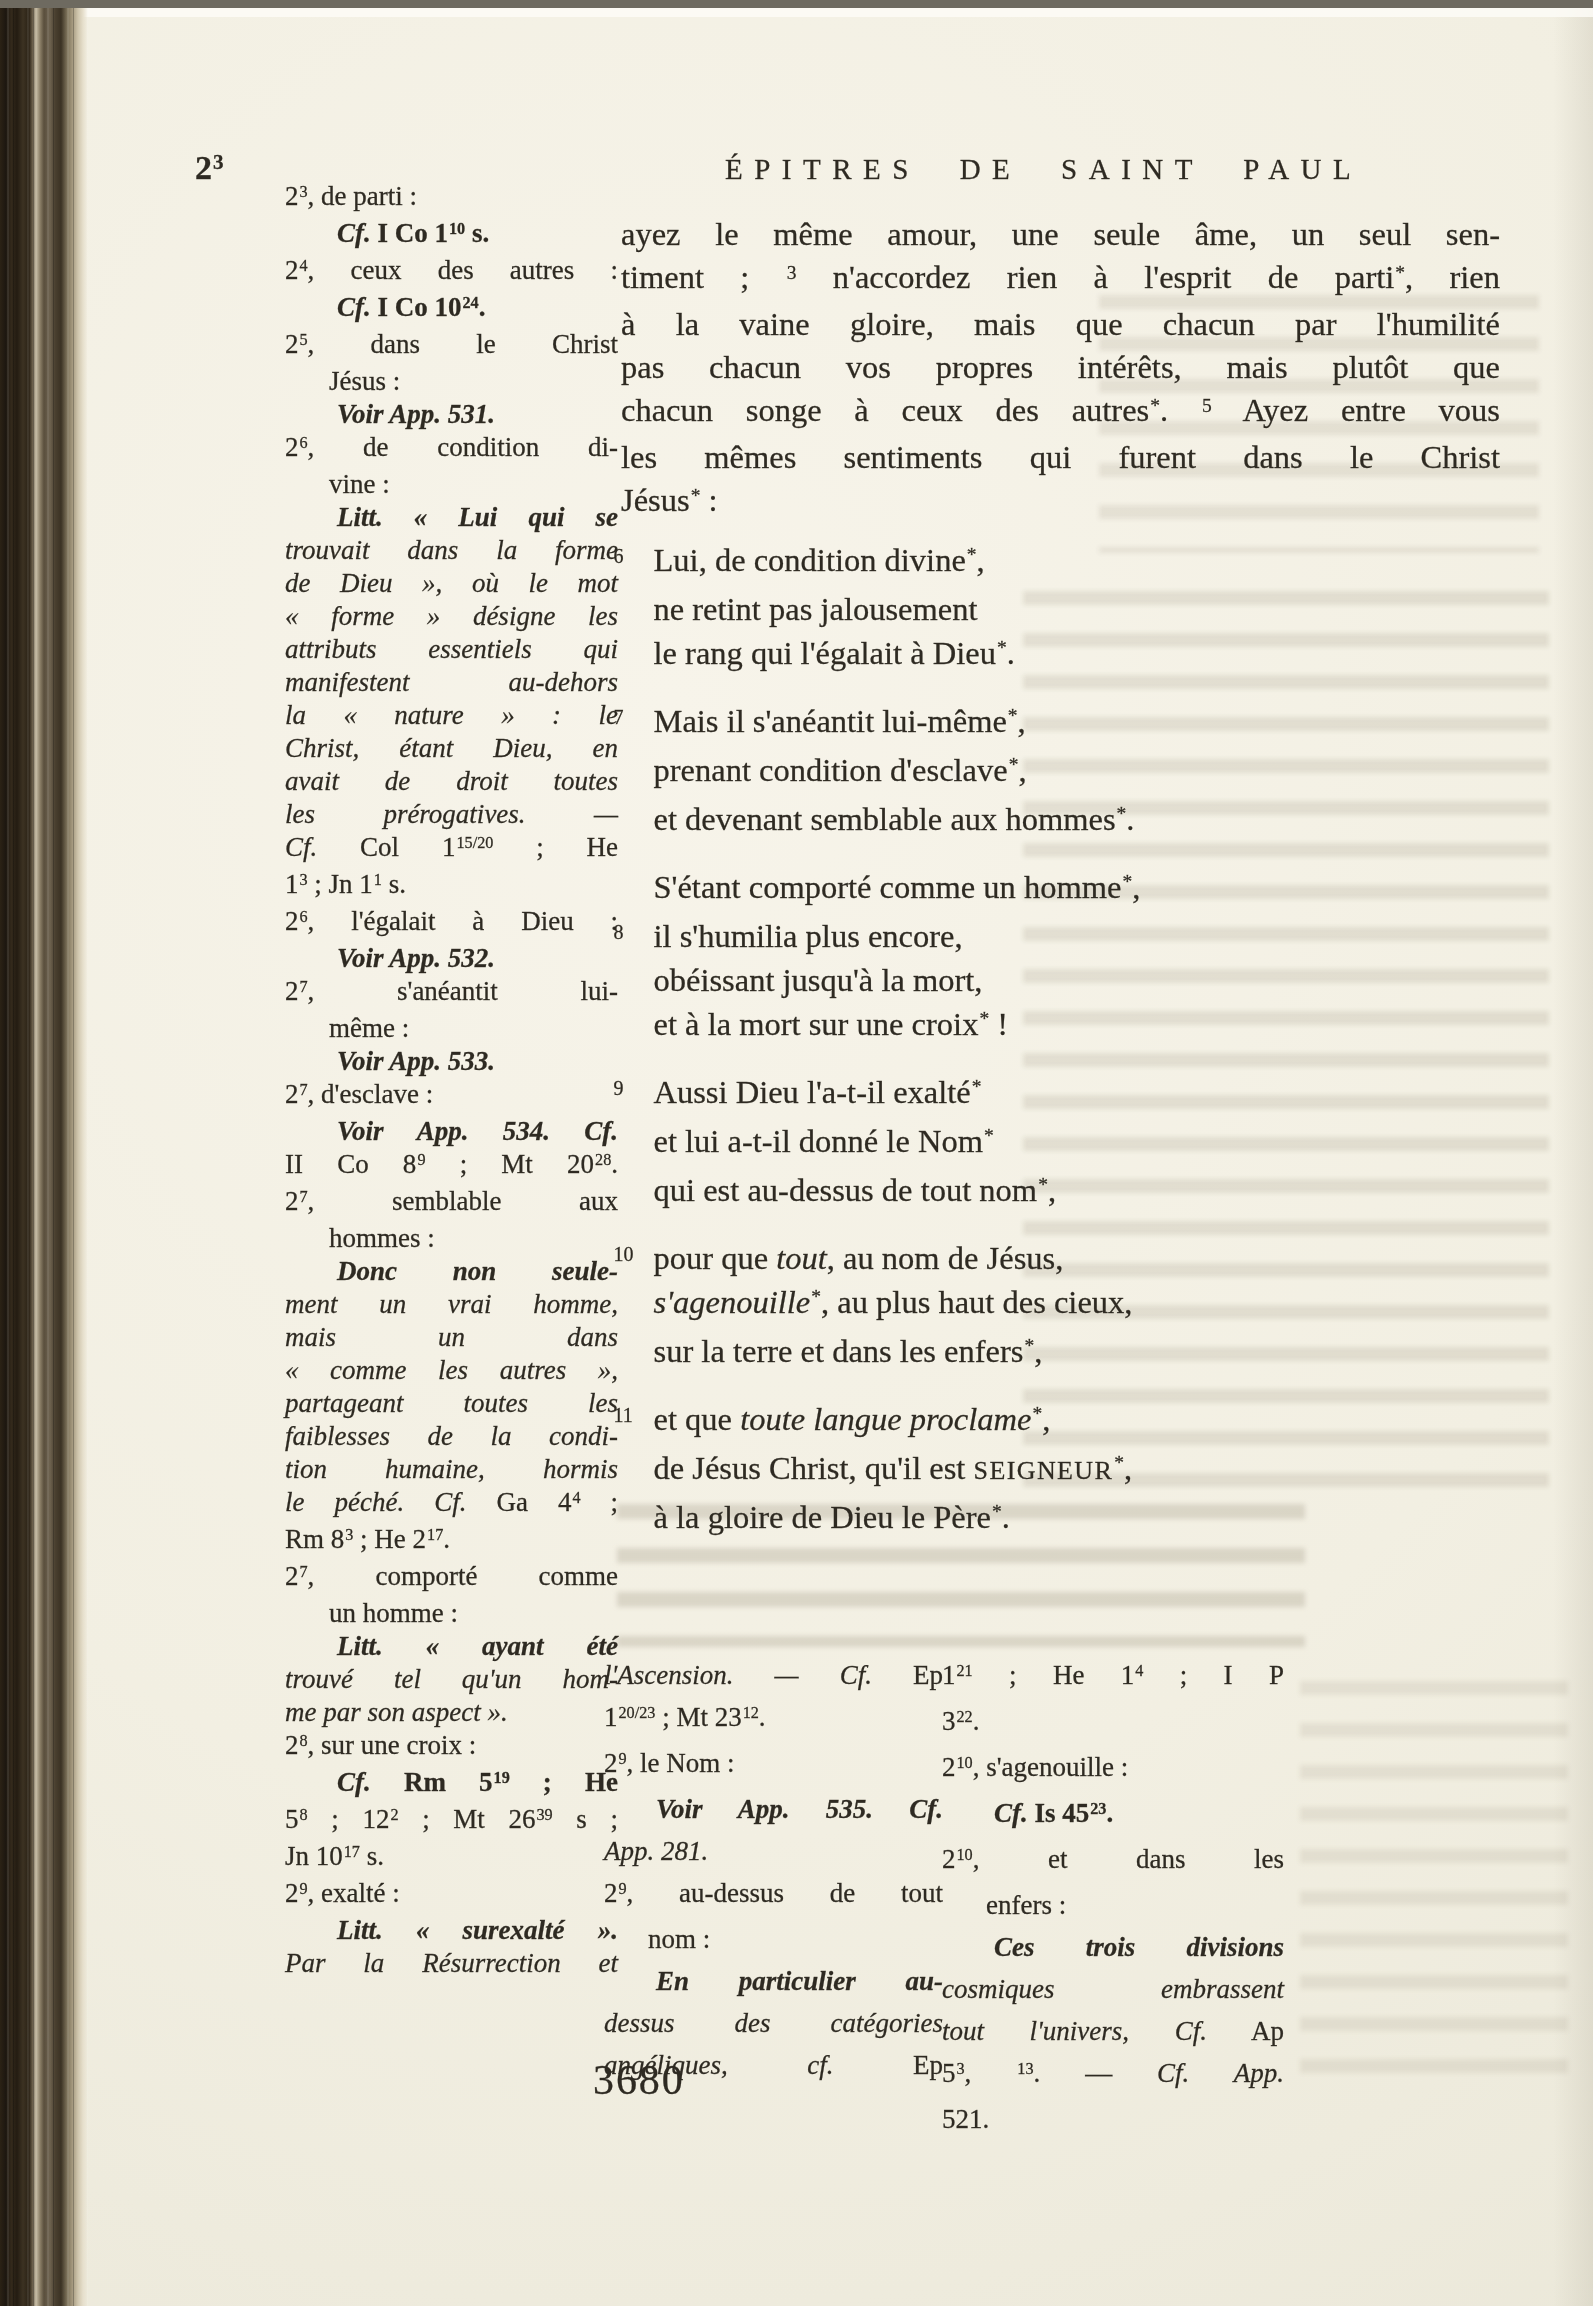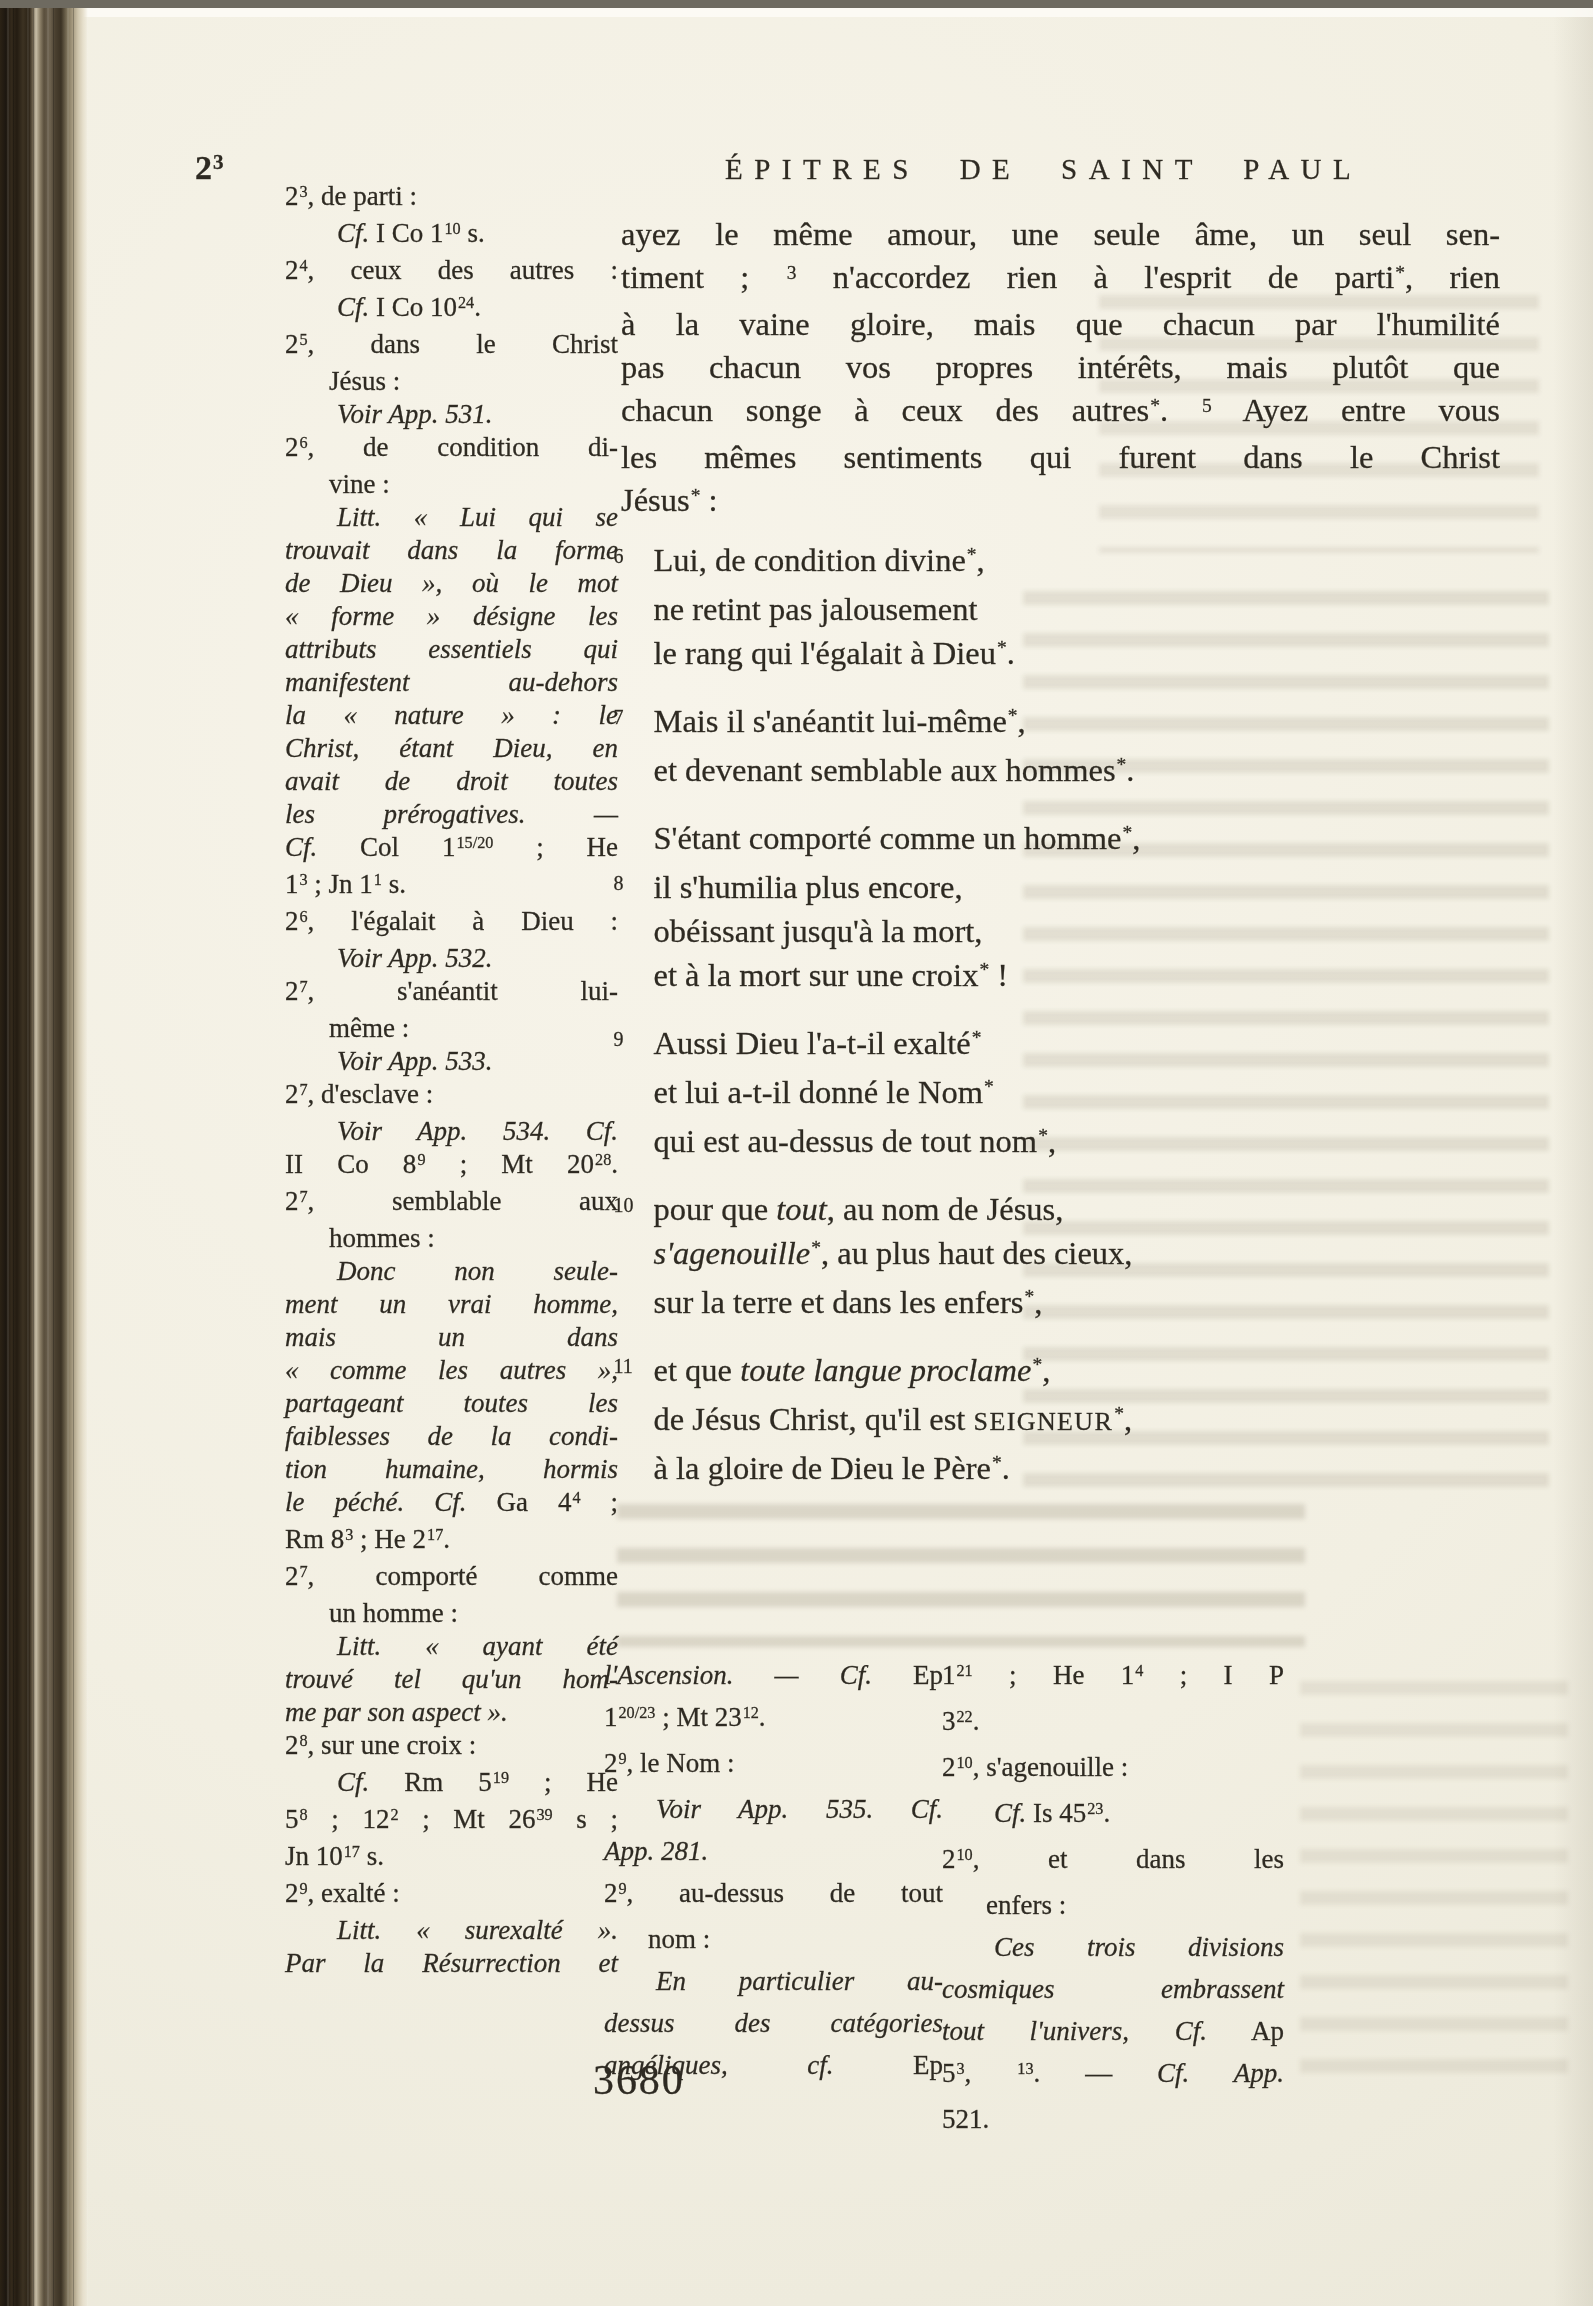--- a/index.html
+++ b/index.html
@@ -49,21 +49,21 @@
 
   .col{position:absolute;z-index:2;}
   .left-col{left:285px;top:172px;width:333px;font-size:27px;line-height:33px;}
   .main-col{left:621px;top:205px;width:879px;font-size:32.5px;line-height:43px;}
   .bn-mid{left:604px;top:1646px;width:339px;font-size:27px;line-height:42px;}
   .bn-right{left:942px;top:1646px;width:342px;font-size:27px;line-height:42px;}
 
   .line{white-space:nowrap;}
   .line.j{white-space:normal;text-align:justify;text-align-last:justify;}
   .line.i1{padding-left:44px;}
-  .line.i2{padding-left:52px;}
+  .line.i2{padding-left:52px;font-weight:bold;}
 
   .stanza{margin-top:19px;}
   .stanza.first{margin-top:11.5px;}
   .stanza .line{position:relative;padding-left:32.5px;line-height:44px;}
   .vnum{position:absolute;left:-7.6px;top:-3.8px;font-size:20px;}
 
   .page-number{position:absolute;left:593px;top:2048px;font-size:42px;letter-spacing:1.9px;z-index:2;}
 </style>
 </head>
 <body>
@@ -148,20 +148,21 @@
         <div class="line">Jésus<sup>*</sup> :</div>
       </div>
     <div>
         <div class="stanza first">
           <div class="line"><span class="vnum">6</span><span>Lui, de condition divine<sup>*</sup>,</span></div>
           <div class="line"><span>ne retint pas jalousement</span></div>
           <div class="line"><span>le rang qui l'égalait à Dieu<sup>*</sup>.</span></div>
         </div>
         <div class="stanza">
           <div class="line"><span class="vnum">7</span><span>Mais il s'anéantit lui-même<sup>*</sup>,</span></div>
+          <div class="line"><span>prenant condition d'esclave<sup>*</sup>,</span></div>
           <div class="line"><span>et devenant semblable aux hommes<sup>*</sup>.</span></div>
         </div>
         <div class="stanza">
           <div class="line"><span>S'étant comporté comme un homme<sup>*</sup>,</span></div>
           <div class="line"><span class="vnum">8</span><span>il s'humilia plus encore,</span></div>
           <div class="line"><span>obéissant jusqu'à la mort,</span></div>
           <div class="line"><span>et à la mort sur une croix<sup>*</sup> !</span></div>
         </div>
         <div class="stanza">
           <div class="line"><span class="vnum">9</span><span>Aussi Dieu l'a-t-il exalté<sup>*</sup></span></div>

